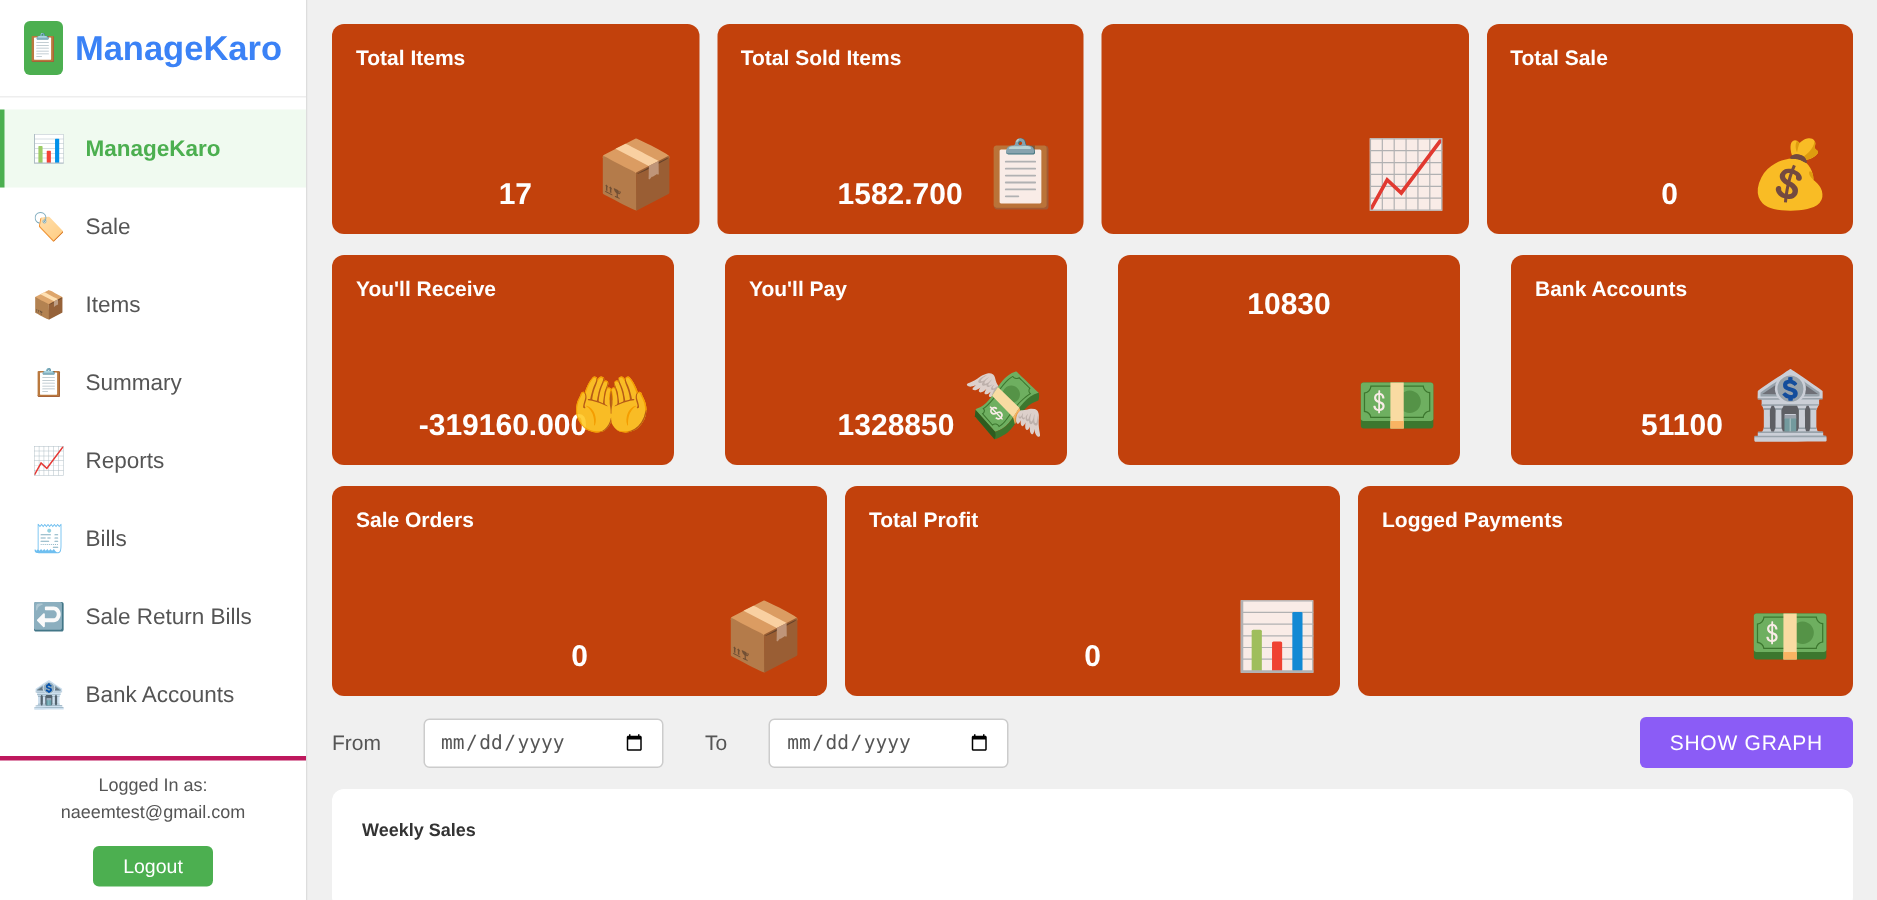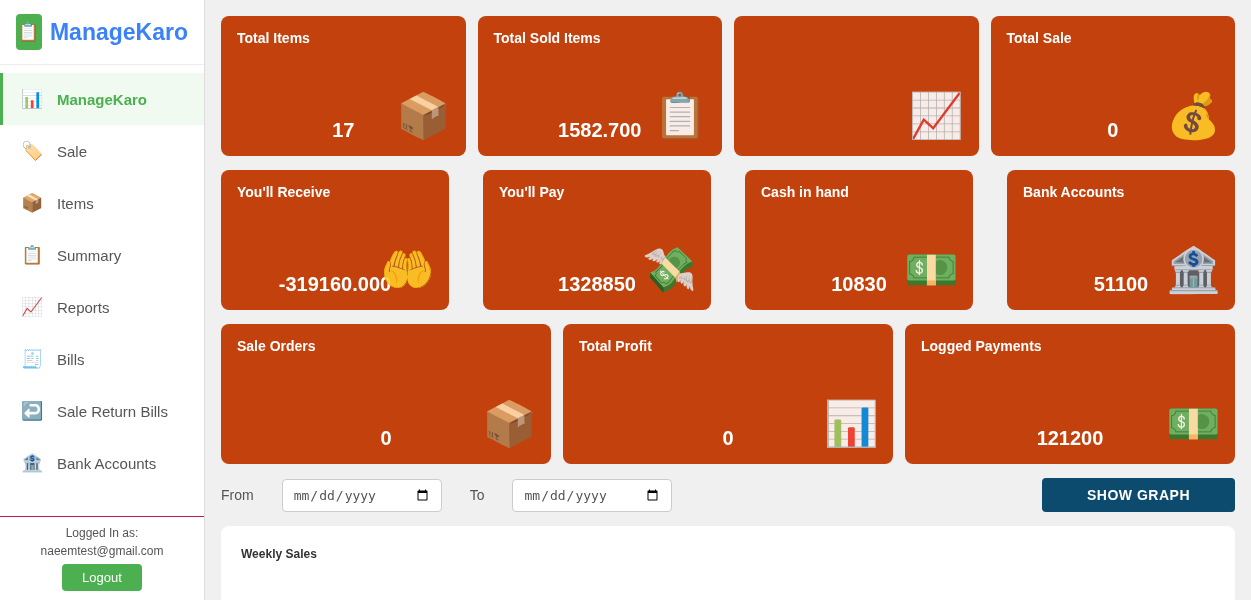--- a/index.html
+++ b/index.html
@@ -37,35 +37,35 @@
       padding: 12px 16px;
       cursor: pointer;
       color: #555;
       font-size: 15px;
       border-left: 3px solid transparent;
     }
     .nav-item.active { color: #4caf50; font-weight: bold; background: #f0faf0; border-left: 3px solid #4caf50; }
     .nav-icon { width: 28px; height: 28px; margin-right: 10px; display: flex; align-items: center; justify-content: center; font-size: 18px; }
     .sidebar-bottom {
       padding: 9px 16px;
-      border-top: 1px solid #be185d;
+      border-top: 3px solid #be185d;
       font-size: 12px;
       color: #555;
       text-align: center;
     }
     .sidebar-bottom .logged-in { margin-bottom: 4px; }
     .logout-btn {
       background: #4caf50;
       color: white;
       border: none;
       padding: 6px 20px;
       border-radius: 4px;
       cursor: pointer;
       font-size: 13px;
-      margin-top: 6px;
+      margin-top: 16px;
     }
 
     
     .main {
       flex: 1;
       overflow-y: auto;
       padding: 16px;
       background: #f0f0f0;
     }
 
@@ -121,27 +121,27 @@
     .date-input {
       border: 1px solid #ccc;
       border-radius: 4px;
       padding: 7px 10px;
       font-size: 13px;
       background: white;
       color: #555;
       width: 160px;
     }
     .show-graph-btn {
-      background: #0c4a6e;
+      background: #8b5cf6;
       color: white;
       border: none;
-      padding: 9px 45px;
+      padding: 9px 20px;
       border-radius: 4px;
       font-size: 14px;
-      font-weight: bold;
+      font-weight: normal;
       cursor: pointer;
       margin-left: auto;
       letter-spacing: 0.5px;
     }
 
     
     .weekly-sales-card {
       background: white;
       border-radius: 8px;
       padding: 18px 20px;
@@ -230,21 +230,20 @@
       <span class="stat-card-title">You'll Receive</span>
       <span class="stat-card-value">-319160.000</span>
       <span class="stat-card-icon">🤲</span>
     </div>
     <div class="stat-card">
       <span class="stat-card-title">You'll Pay</span>
       <span class="stat-card-value">1328850</span>
       <span class="stat-card-icon">💸</span>
     </div>
     <div class="stat-card">
-      <span class="stat-card-title">Cash in hand</span>
       <span class="stat-card-value">10830</span>
       <span class="stat-card-icon">💵</span>
     </div>
     <div class="stat-card">
       <span class="stat-card-title">Bank Accounts</span>
       <span class="stat-card-value">51100</span>
       <span class="stat-card-icon">🏦</span>
     </div>
   </div>
 
@@ -254,21 +253,20 @@
       <span class="stat-card-value">0</span>
       <span class="stat-card-icon">📦</span>
     </div>
     <div class="stat-card">
       <span class="stat-card-title">Total Profit</span>
       <span class="stat-card-value">0</span>
       <span class="stat-card-icon">📊</span>
     </div>
     <div class="stat-card">
       <span class="stat-card-title">Logged Payments</span>
-      <span class="stat-card-value">121200</span>
       <span class="stat-card-icon">💵</span>
     </div>
   </div>
 
   <div class="filter-row">
     <span class="filter-label">From</span>
     <input type="date" class="date-input" placeholder="dd/mm/yyyy" style="">
     <span class="filter-label">To</span>
     <input type="date" class="date-input" placeholder="dd/mm/yyyy" style="">
     <button class="show-graph-btn">SHOW GRAPH</button>

